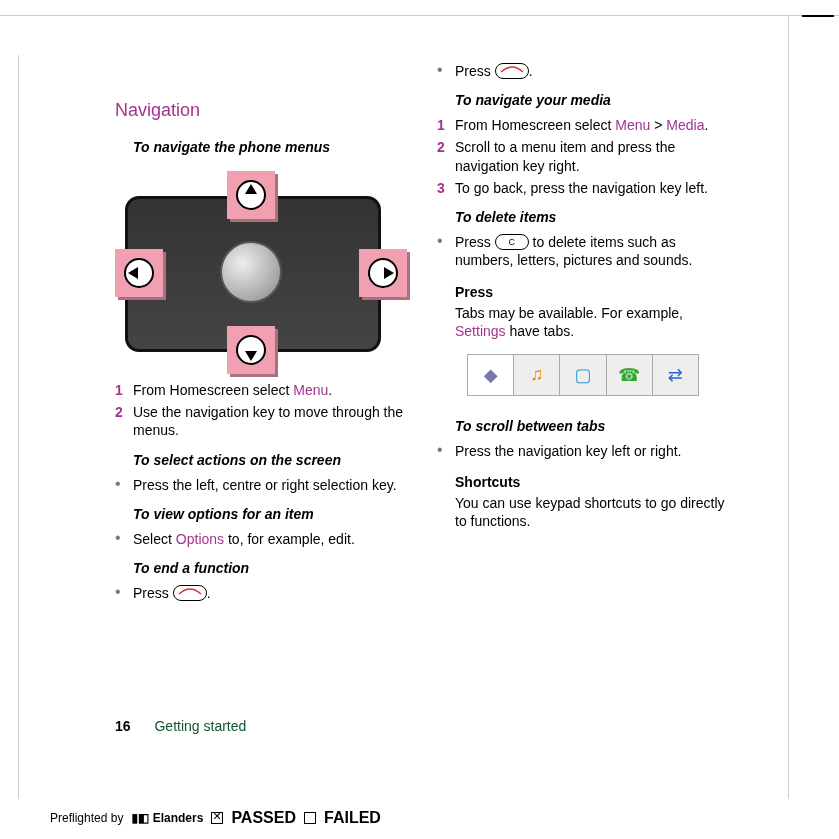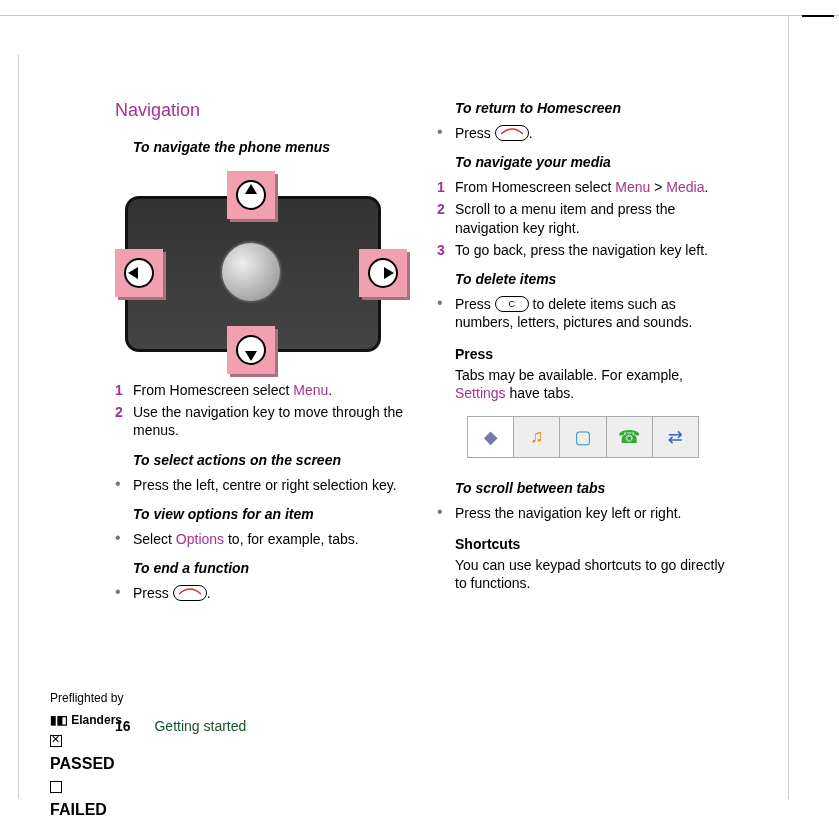--- a/index.html
+++ b/index.html
@@ -117,26 +117,25 @@
   .footer{
     position:absolute;
     bottom:105px;
     left:115px;
     font-size:14px;
   }
   .footer .pn{font-weight:bold;margin-right:20px;}
   .footer .sec{color:#14532d;}
   .preflight{
     position:absolute;
-    bottom:20px; left:50px;
+    bottom:12px; left:50px;
     font-size:12px;
     display:flex;
-    align-items:flex-start;
+    align-items:center;
     gap:8px;
-    flex-direction:column;
   }
   .chk{width:10px;height:10px;border:1px solid #000;display:inline-block;position:relative;}
   .chk.filled:after{content:"✕";position:absolute;left:0;top:-3px;font-size:11px;}
 </style>
 </head>
 <body>
 
 <div class="trim-top"></div>
 <div class="trim-left"></div>
 <div class="trim-right"></div>
@@ -191,37 +190,36 @@
     <div class="subhead">To select actions on the screen</div>
     <div class="dot-item">
       <span class="dot">•</span>
       <span>Press the left, centre or right selection key.</span>
     </div>
 
     <div class="subhead">To view options for an item</div>
     <div class="dot-item">
       <span class="dot">•</span>
       <span>
-        <span>Select </span><span class="link">Options</span><span> to, for example, tabs.</span>
+        <span>Select </span><span class="link">Options</span><span> to, for example, edit.</span>
       </span>
     </div>
 
     <div class="subhead">To end a function</div>
     <div class="dot-item">
       <span class="dot">•</span>
       <span>
         <span>Press </span><span class="btn-icon"><svg width="30" height="12" viewBox="0 0 30 12" style="vertical-align:top">
               <path d="M4 8 Q15 -2 26 8" stroke="#d33" stroke-width="1.5" fill="none"></path>
             </svg></span><span>.</span>
       </span>
     </div>
   </div>
 
   <div class="col">
-    <div class="subhead" style="margin-top:40px">To return to Homescreen</div>
     <div class="dot-item">
       <span class="dot">•</span>
       <span>
         <span>Press </span><span class="btn-icon"><svg width="30" height="12" viewBox="0 0 30 12" style="vertical-align:top">
               <path d="M4 8 Q15 -2 26 8" stroke="#d33" stroke-width="1.5" fill="none"></path>
             </svg></span><span>.</span>
       </span>
     </div>
 
     <div class="subhead">To navigate your media</div>

